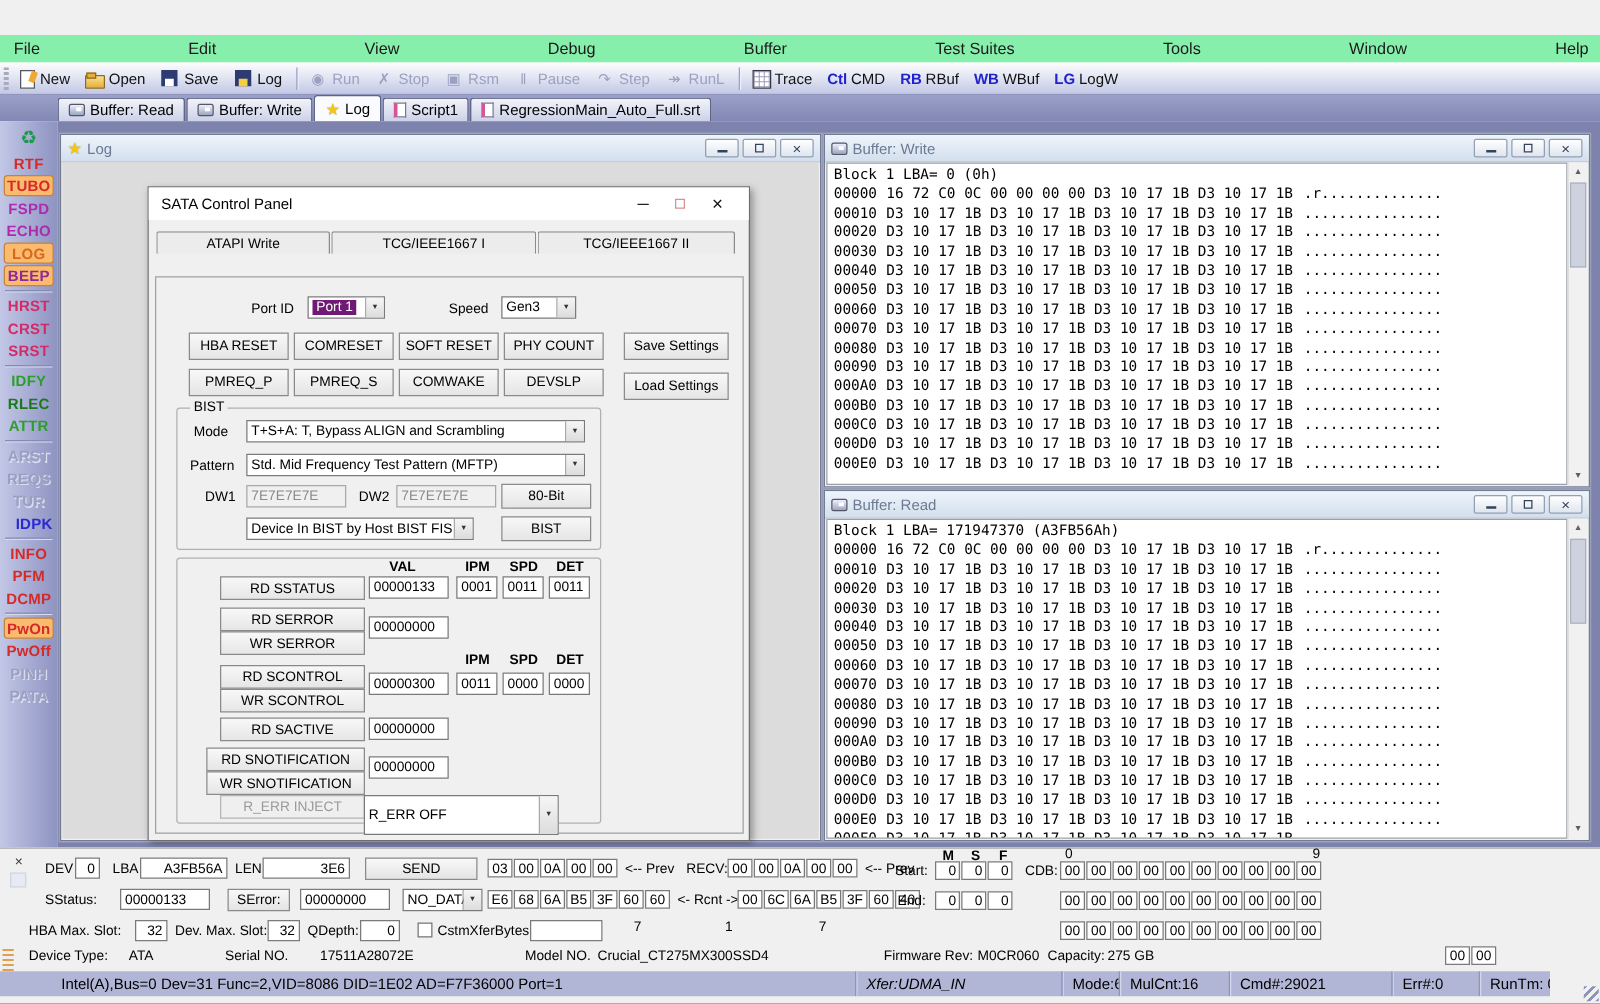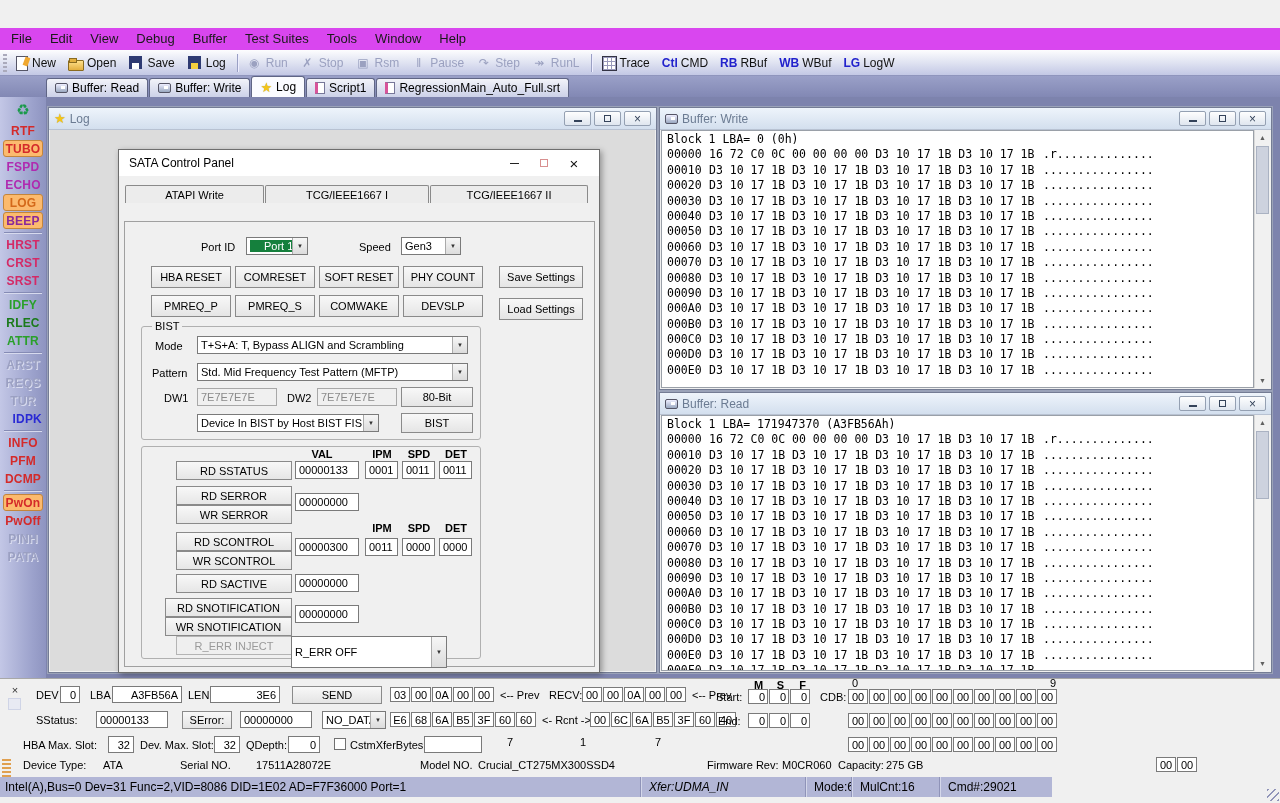--- a/index.html
+++ b/index.html
@@ -15,22 +15,22 @@
   .app-ico::after { content:""; position:absolute; right:2px; bottom:2px; width:7px; height:6px; background:#f4d03f; }
   .app-ico::before { content:""; position:absolute; left:3px; top:2px; width:6px; height:4px; background:#f8f0e0; }
   .title-text { color:#4a4a4a; font-size:12px; }
   .caption-btns { margin-left:auto; display:flex; height:28px; }
   .cap-btn { width:46px; height:28px; display:flex; align-items:center; justify-content:center; color:#333; font-size:13px; }
   .cap-min::before { content:""; width:10px; height:1px; background:#444; }
   .cap-max::before { content:""; width:9px; height:9px; border:1px solid #444; }
   .cap-close::before { content:"×"; font-size:17px; line-height:1; color:#333; }
 
   
-  .menubar { position:absolute; left:0; top:28px; width:1280px; height:22px; background:#d946ef;
-    display:flex; align-items:center; padding-left:2px; }
+  .menubar { position:absolute; left:0; top:28px; width:1280px; height:22px; background:#86efac;
+    display:flex; align-items:center; padding-left:2px;justify-content:space-between; }
   .menu-item { padding:0 9px; font-size:13px; color:#1a1a1a; line-height:22px; }
 
   
   .toolbar { position:absolute; left:0; top:50px; width:1280px; height:26px;
     background:linear-gradient(#fdfdfe,#e3e6f3 45%,#c3c8e5); border-bottom:1px solid #8f95bd;
     display:flex; align-items:center; padding-left:3px; }
   .tb-grip { width:4px; height:18px; margin-right:4px;
     background:repeating-linear-gradient(#aab 0 2px, transparent 2px 4px); }
   .tb-item { display:flex; align-items:center; padding:2px 7px 2px 5px; font-size:12px; color:#111; height:22px; }
   .tb-item.disabled { color:#9ba1c0; }
@@ -116,21 +116,21 @@
   .dtab { height:18px; border:1px solid #8a8a8a; border-bottom:none; border-radius:2px 2px 0 0;
     background:#ececec; display:inline-flex; align-items:center; justify-content:center; font-size:11px; margin-right:1px; }
   .dtabs-back .dtab:nth-child(1){width:139px} .dtabs-back .dtab:nth-child(2){width:164px} .dtabs-back .dtab:nth-child(3){width:158px}
   .dtabs-front .dtab:nth-child(1){width:106px} .dtabs-front .dtab:nth-child(2){width:126px} .dtabs-front .dtab:nth-child(3){width:113px} .dtabs-front .dtab:nth-child(4){width:116px}
   .dtab.active { background:#f0f0f0; height:20px; margin-top:-2px; }
   .dlbl { position:absolute; font-size:11px; }
   .combo { position:absolute; background:#fff; border:1px solid #7a7a7a; height:18px; display:flex; align-items:center;
     font-size:11px; padding:0 16px 0 3px; white-space:nowrap; overflow:hidden; }
   .combo .arrow { position:absolute; right:0; top:0; bottom:0; width:15px; background:linear-gradient(#f6f6f6,#dcdcdc);
     border-left:1px solid #aaa; display:flex; align-items:center; justify-content:center; font-size:6px; color:#333; }
-  .combo .sel { background:#15803d; color:#fff; padding:0 14px; }
+  .combo .sel { background:#701a75; color:#fff; padding:0 3px; }
   .dbtn-row { position:absolute; display:flex; }
   .dbtn, .btn { background:linear-gradient(#f8f8f8,#e5e5e5); border:1px solid #8a8a8a; font-size:11px;
     display:flex; align-items:center; justify-content:center; }
   .dbtn { width:80px; height:22px; margin-right:4px;text-align:center; }
   .side-btn { position:absolute; width:84px; height:22px; }
   .grp { position:absolute; border:1px solid #b0b0b0; border-radius:3px; }
   .grp-legend { position:absolute; top:-7px; left:10px; background:#f0f0f0; padding:0 3px; font-size:11px; }
   .fld { position:absolute; height:18px; background:#fff; border:1px solid #7a7a7a; font-size:11px;
     display:flex; align-items:center; padding:0 3px; }
   .fld.dis { background:#f0f0f0; color:#8a8a8a; border-color:#a8a8a8; }
@@ -156,22 +156,22 @@
   .cdb-row { display:flex; margin-bottom:9px; }
   .bp-x { position:absolute; left:8px; top:4px; width:14px; height:13px; font-size:11px; color:#333;
     display:flex; align-items:center; justify-content:center; }
   .bp-ghost { position:absolute; left:8px; top:19px; width:13px; height:12px; border:1px solid #cfd4e6; background:#e8eaf3; }
   .bp-grip { position:absolute; left:2px; top:80px; width:9px; height:18px;
     background:repeating-linear-gradient(#e0a050 0 2px, transparent 2px 4px); }
   .chk { position:absolute; width:12px; height:12px; background:#fff; border:1px solid #707070; }
   .msf { position:absolute; font-size:11px; font-weight:bold; width:21px; text-align:center; }
 
   
-  .statusbar { position:absolute; left:0; top:777px; width:1052px; height:20px; background:#b2b6d6;
-    display:flex; align-items:center; font-size:12px; overflow:hidden; }
+  .statusbar { position:absolute; left:0; top:777px; width:1240px; height:20px; background:#b2b6d6;
+    display:flex; align-items:center; font-size:12px; overflow:hidden;padding-left:44px; }
   .sb-seg { height:20px; display:flex; align-items:center; padding-left:8px; border-left:1px solid #8f93b8;
     box-shadow:inset 1px 0 0 #d4d7ea; white-space:nowrap; overflow:hidden; flex:none; }
   .sb-seg.first { border-left:none; box-shadow:none; padding-left:5px; }
   .sb-grip { position:absolute; right:1px; bottom:2px; width:12px; height:12px;
     background:repeating-linear-gradient(135deg,#8f93b8 0 2px, transparent 2px 5px); }
 </style>
 </head>
 <body>
 
 <div class="screen">

